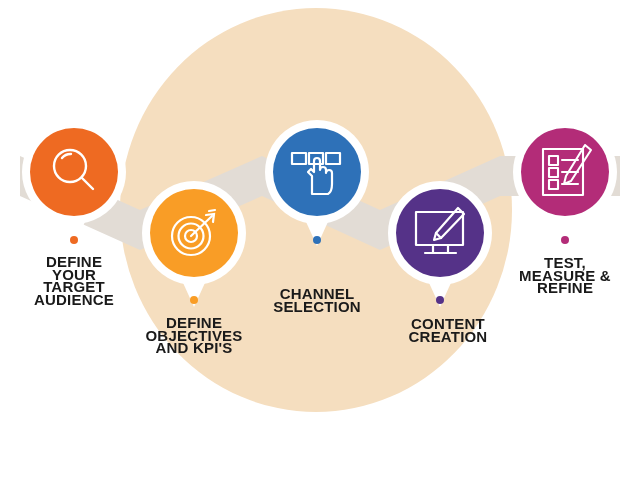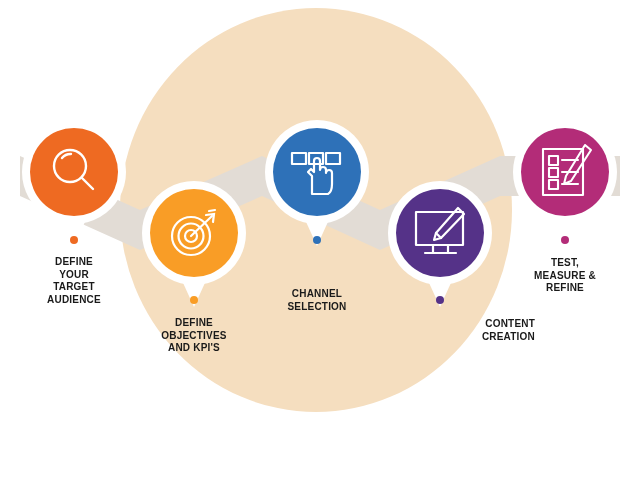--- a/index.html
+++ b/index.html
@@ -9,21 +9,21 @@
     font-family:"Liberation Sans", sans-serif;
     overflow:hidden;
     position:relative;
   }
   #stage{position:absolute;left:0;top:0;width:637px;height:478px;}
   .layer{position:absolute;left:0;top:0;width:637px;height:478px;}
   .label{
     position:absolute;
     text-align:center;
     font-weight:bold;
-    font-size:10px;
+    font-size:15px;
     line-height:12.5px;
     letter-spacing:0.2px;
     color:#1a1a1a;
     white-space:pre-line;
     transform:translateX(-50%);
   }
 </style>
 </head>
 <body>
 
@@ -120,19 +120,19 @@
 
   <div class="label" style="left:74px;top:256px;width:150px;">DEFINE
 YOUR
 TARGET
 AUDIENCE</div>
   <div class="label" style="left:194px;top:317px;width:150px;">DEFINE
 OBJECTIVES
 AND KPI'S</div>
   <div class="label" style="left:317px;top:257px;width:150px;margin-top:31px;">CHANNEL
 SELECTION</div>
-  <div class="label" style="left:460px;top:318px;width:150px;text-align:right;">CONTENT
+  <div class="label" style="left:448px;top:318px;width:150px;">CONTENT
 CREATION</div>
   <div class="label" style="left:565px;top:257px;width:150px;">TEST,
 MEASURE &amp;
 REFINE</div>
 
 </div>
 
 </body></html>

